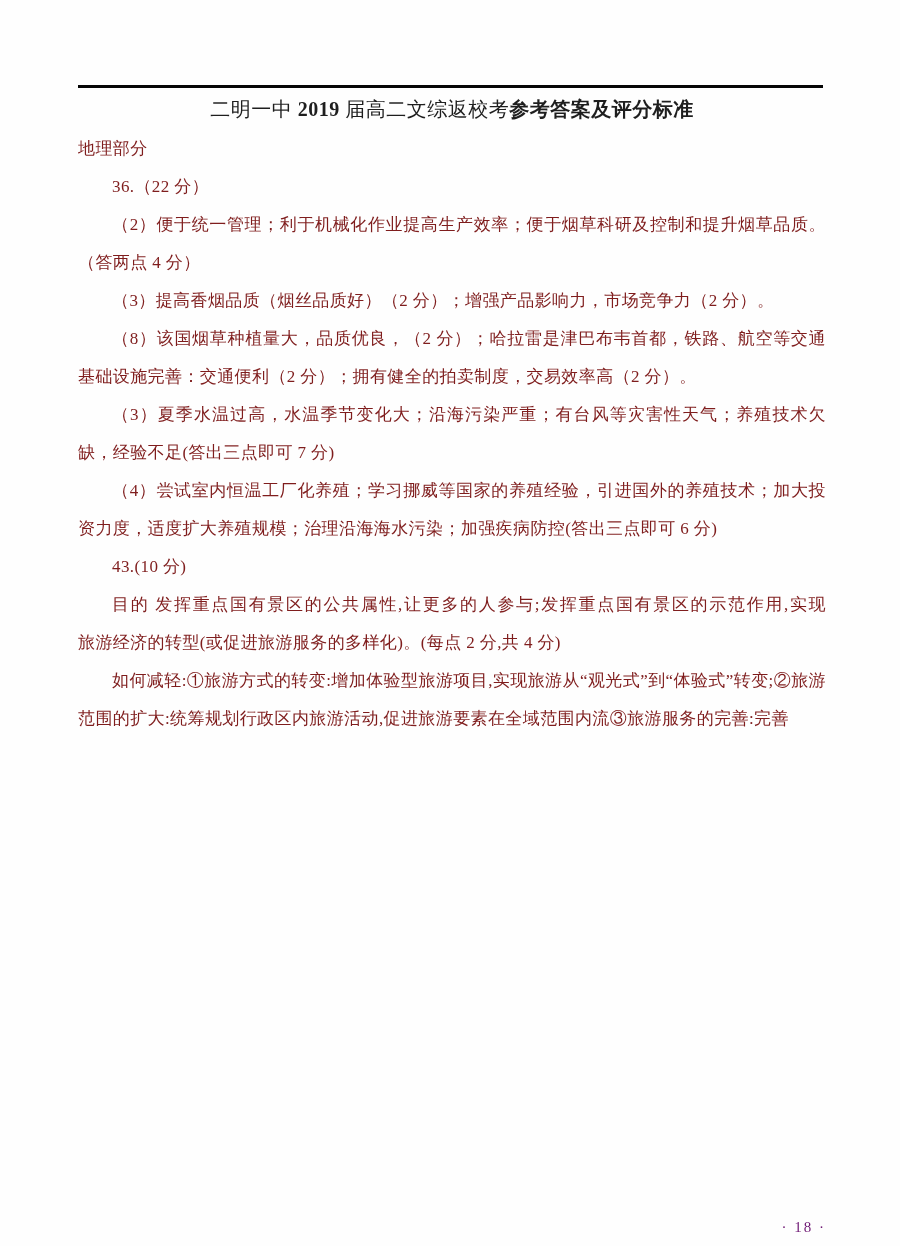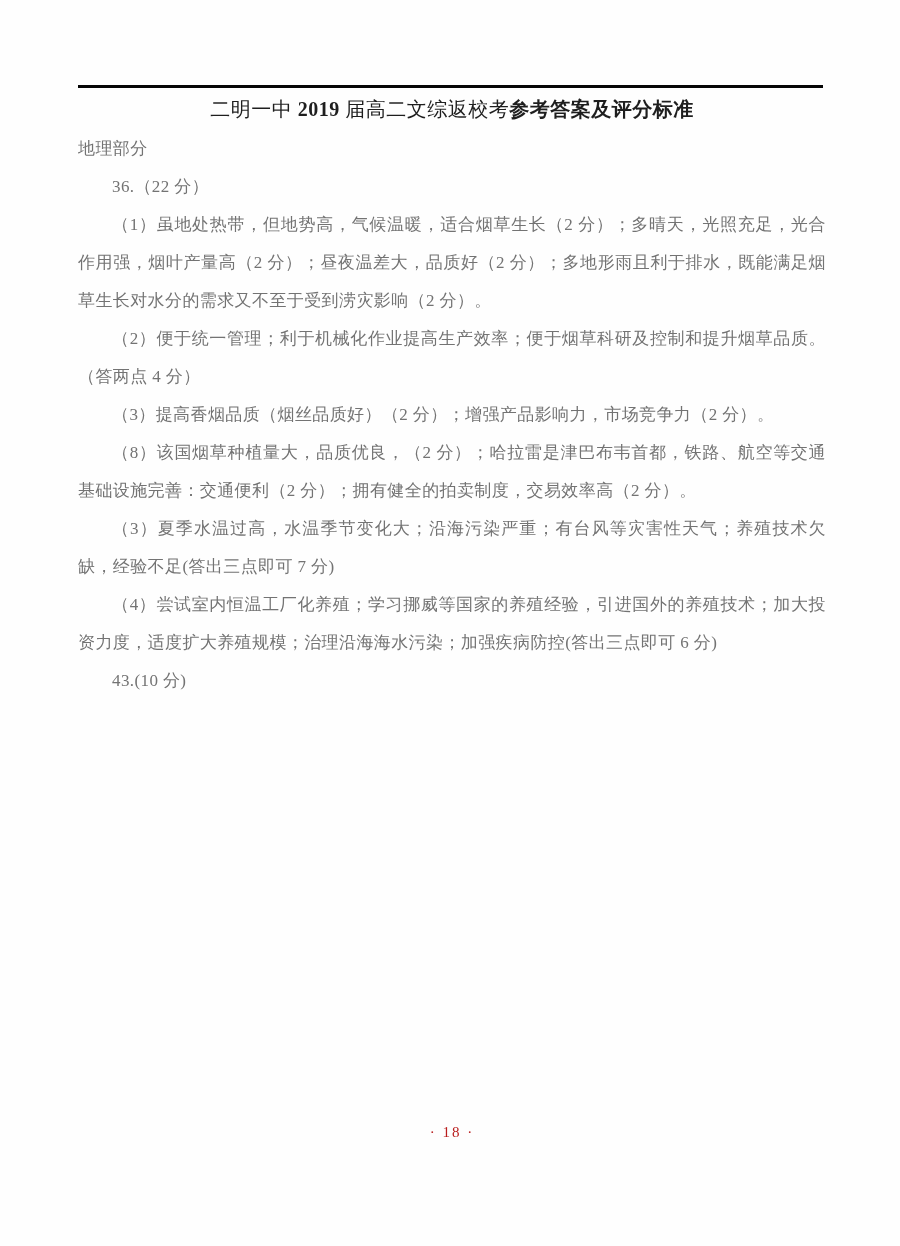--- a/index.html
+++ b/index.html
@@ -36,61 +36,62 @@
     color: #1e1e1e;
     letter-spacing: 0.5px;
     white-space: nowrap;
   }
   .doc-title .b { font-weight: 700; }
   p.line, p.para {
     margin: 0;
     font-size: 17px;
     line-height: 38px;
     letter-spacing: 0.4px;
-    color: #737373;
+    color: #7f1d1d;
   }
   p.para {
     text-align: justify;
     text-align-last: left;
     text-indent: 2em;
   }
   .page-number {
     position: absolute;
     left: 78px;
-    top: 1117px;
+    top: 1212px;
     width: 748px;
-    text-align: center;
+    text-align: right;
     font-size: 15px;
     line-height: 30px;
     letter-spacing: 2px;
-    color: #b91c1c;
+    color: #701a75;
   }
 </style>
 </head>
 <body>
 
 <div class="page">
 
   <div class="top-rule"></div>
 
   <div class="content">
 
     <h1 class="doc-title"><span>二明一中 </span><span class="b">2019</span><span> 届高二文综返校考</span><span class="b">参考答案及评分标准</span></h1>
 
     <p class="line">地理部分</p>
 
 
     <p class="para">36.（22 分）</p>
-    <p class="para">（1）虽地处热带，但地势高，气候温暖，适合烟草生长（2 分）；多晴天，光照充足，光合作用强，烟叶产量高（2 分）；昼夜温差大，品质好（2 分）；多地形雨且利于排水，既能满足烟草生长对水分的需求又不至于受到涝灾影响（2 分）。</p>
     <p class="para">（2）便于统一管理；利于机械化作业提高生产效率；便于烟草科研及控制和提升烟草品质。（答两点 4 分）</p>
     <p class="para">（3）提高香烟品质（烟丝品质好）（2 分）；增强产品影响力，市场竞争力（2 分）。</p>
     <p class="para">（8）该国烟草种植量大，品质优良，（2 分）；哈拉雷是津巴布韦首都，铁路、航空等交通基础设施完善：交通便利（2 分）；拥有健全的拍卖制度，交易效率高（2 分）。</p>
 
     <p class="para">（3）夏季水温过高，水温季节变化大；沿海污染严重；有台风等灾害性天气；养殖技术欠缺，经验不足(答出三点即可 7 分)</p>
     <p class="para">（4）尝试室内恒温工厂化养殖；学习挪威等国家的养殖经验，引进国外的养殖技术；加大投资力度，适度扩大养殖规模；治理沿海海水污染；加强疾病防控(答出三点即可 6 分)</p>
 
     <p class="para">43.(10 分)</p>
+    <p class="para">目的 发挥重点国有景区的公共属性,让更多的人参与;发挥重点国有景区的示范作用,实现　　旅游经济的转型(或促进旅游服务的多样化)。(每点 2 分,共 4 分)</p>
+    <p class="para">如何减轻:①旅游方式的转变:增加体验型旅游项目,实现旅游从“观光式”到“体验式”转变;②旅游范围的扩大:统筹规划行政区内旅游活动,促进旅游要素在全域范围内流③旅游服务的完善:完善</p>
 
   </div>
 
   <div class="page-number">· 18 ·</div>
 
 </div>
 
 </body></html>

